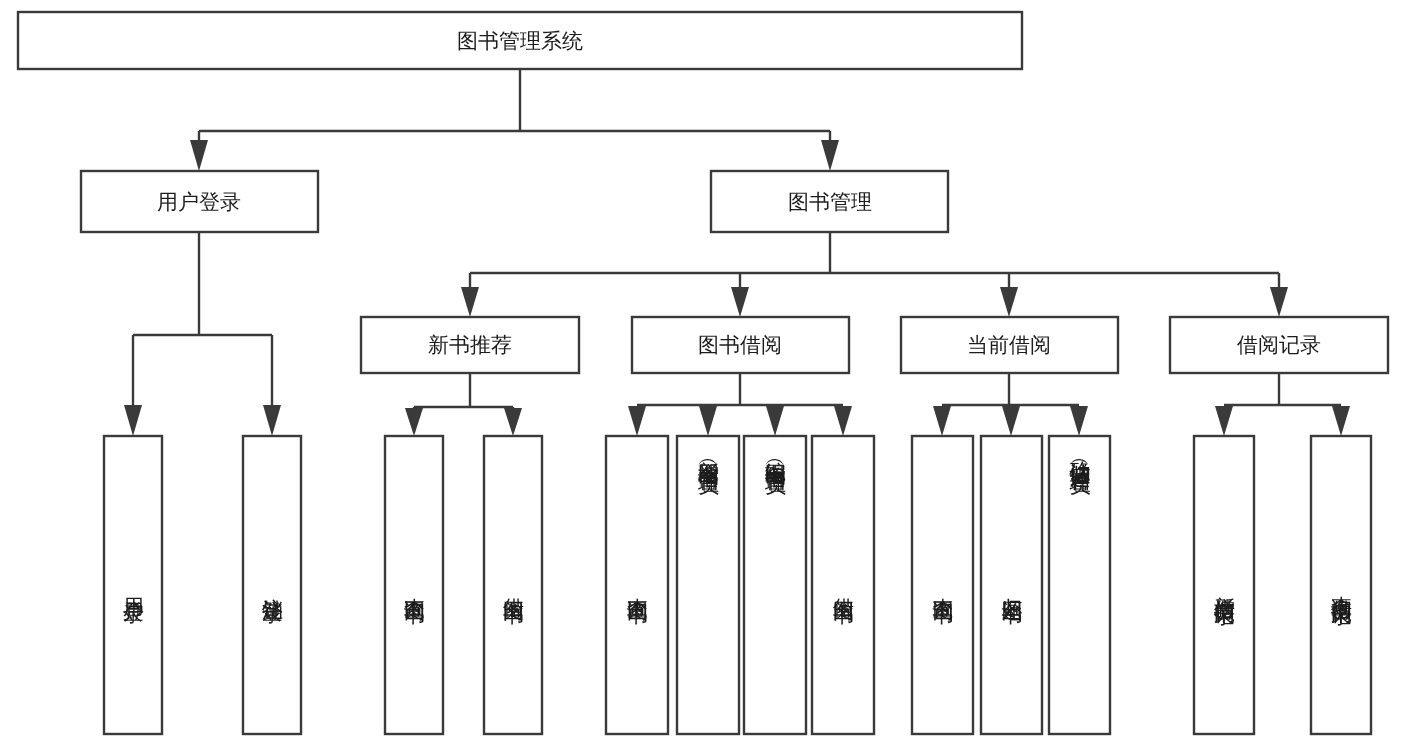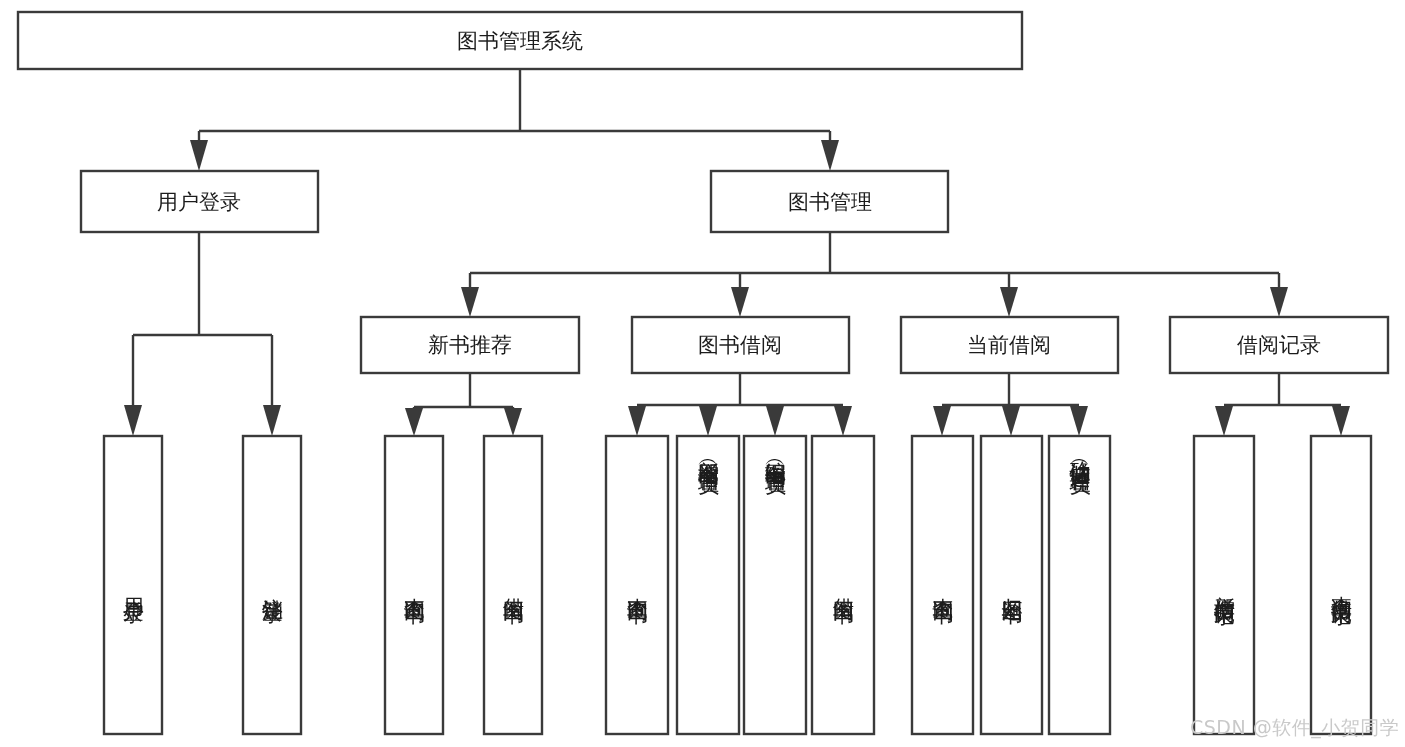--- a/index.html
+++ b/index.html
@@ -206,15 +206,14 @@
   <div class="vertical-label" style="left:606px; top:436px; width:62px; height:298px;">查询图书</div>
   <div class="vertical-label align-top" style="left:677px; top:440px; width:62px; height:294px;">新增图书（管理员）</div>
   <div class="vertical-label align-top" style="left:744px; top:440px; width:62px; height:294px;">编辑图书（管理员）</div>
   <div class="vertical-label" style="left:812px; top:436px; width:62px; height:298px;">借阅图书</div>
   <div class="vertical-label" style="left:912px; top:436px; width:61px; height:298px;">查询图书</div>
   <div class="vertical-label" style="left:981px; top:436px; width:61px; height:298px;">归还图书</div>
   <div class="vertical-label align-top" style="left:1049px; top:440px; width:61px; height:294px;">确认归还（管理员）</div>
   <div class="vertical-label" style="left:1194px; top:436px; width:60px; height:298px;">新增借阅记录</div>
   <div class="vertical-label" style="left:1311px; top:436px; width:60px; height:298px;">查询借阅记录</div>
 
-  <div class="watermark" style="left:1190px; top:715px;">CSDN @软件_小贺同学</div>
 
 </div>
 
 </body></html>

